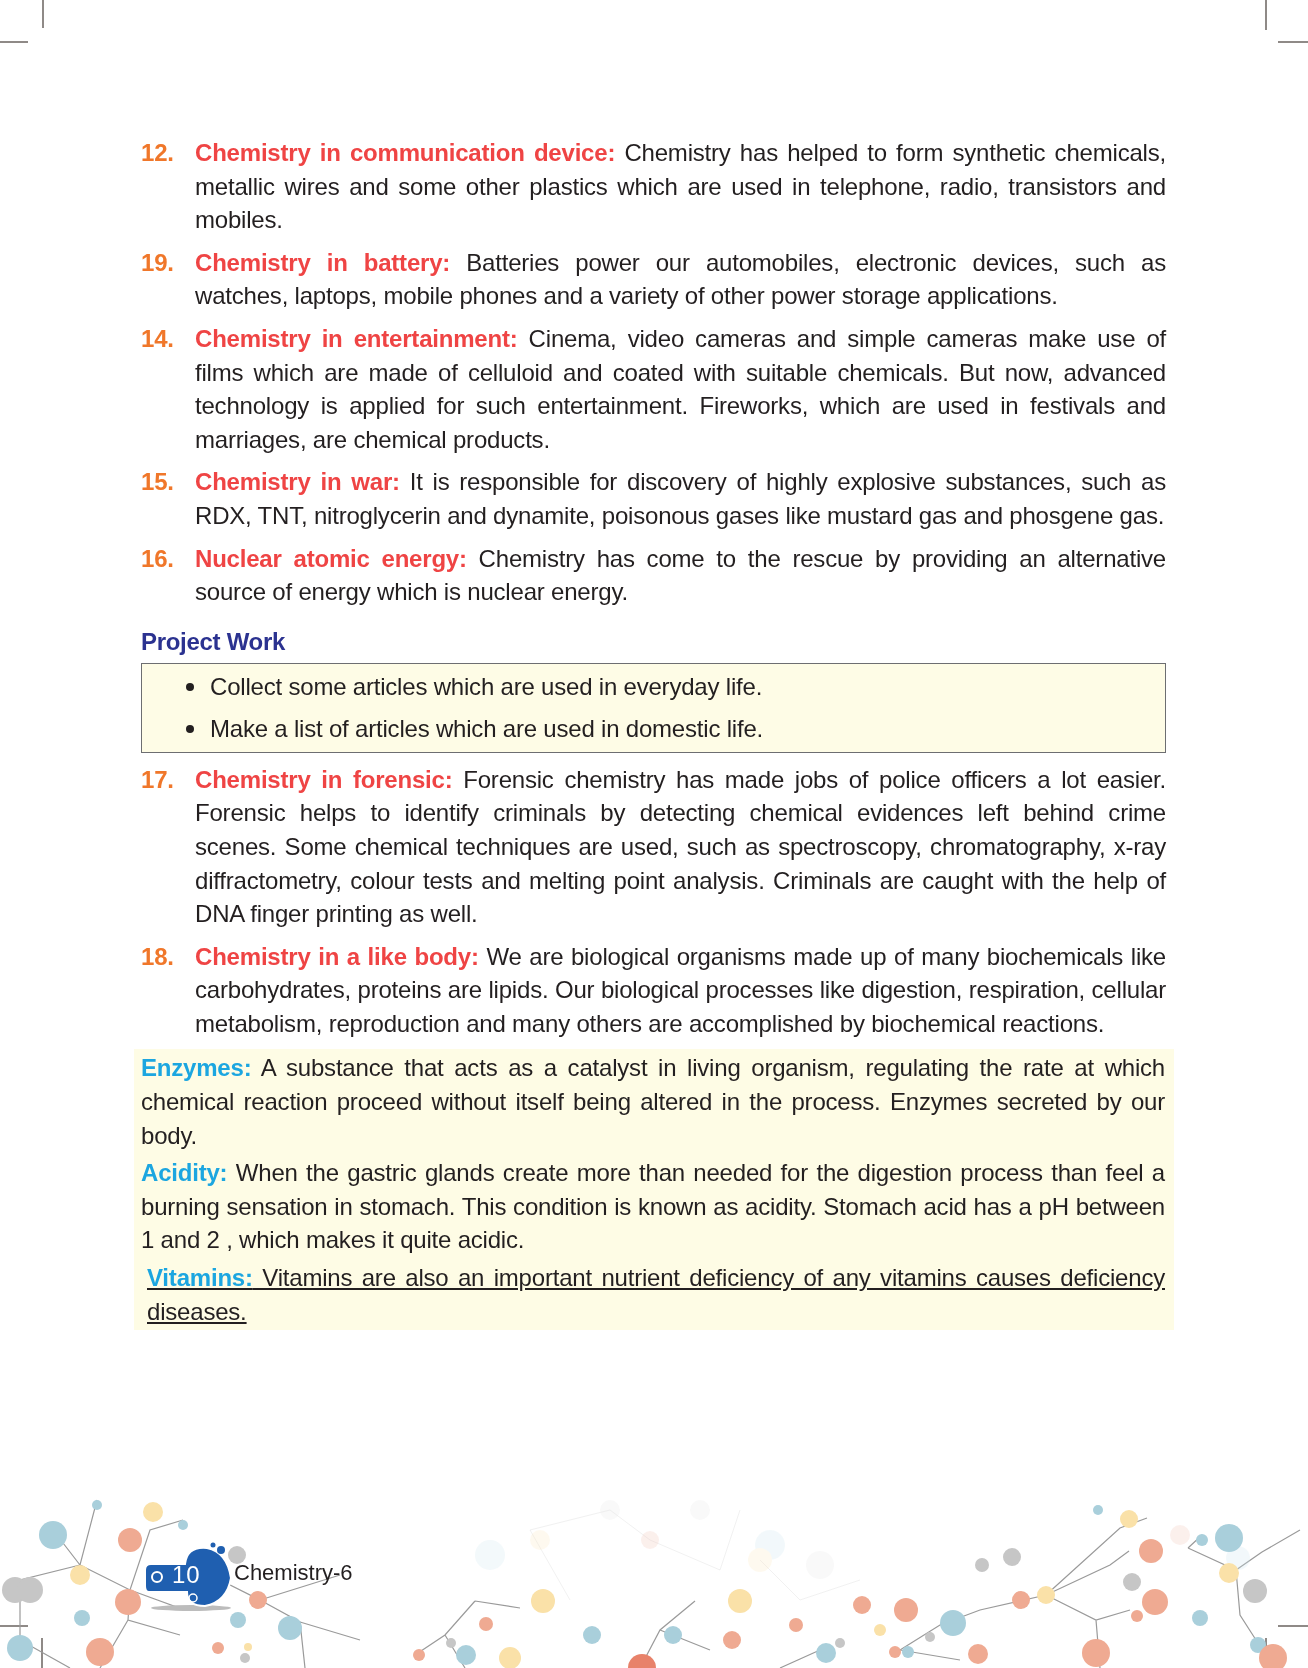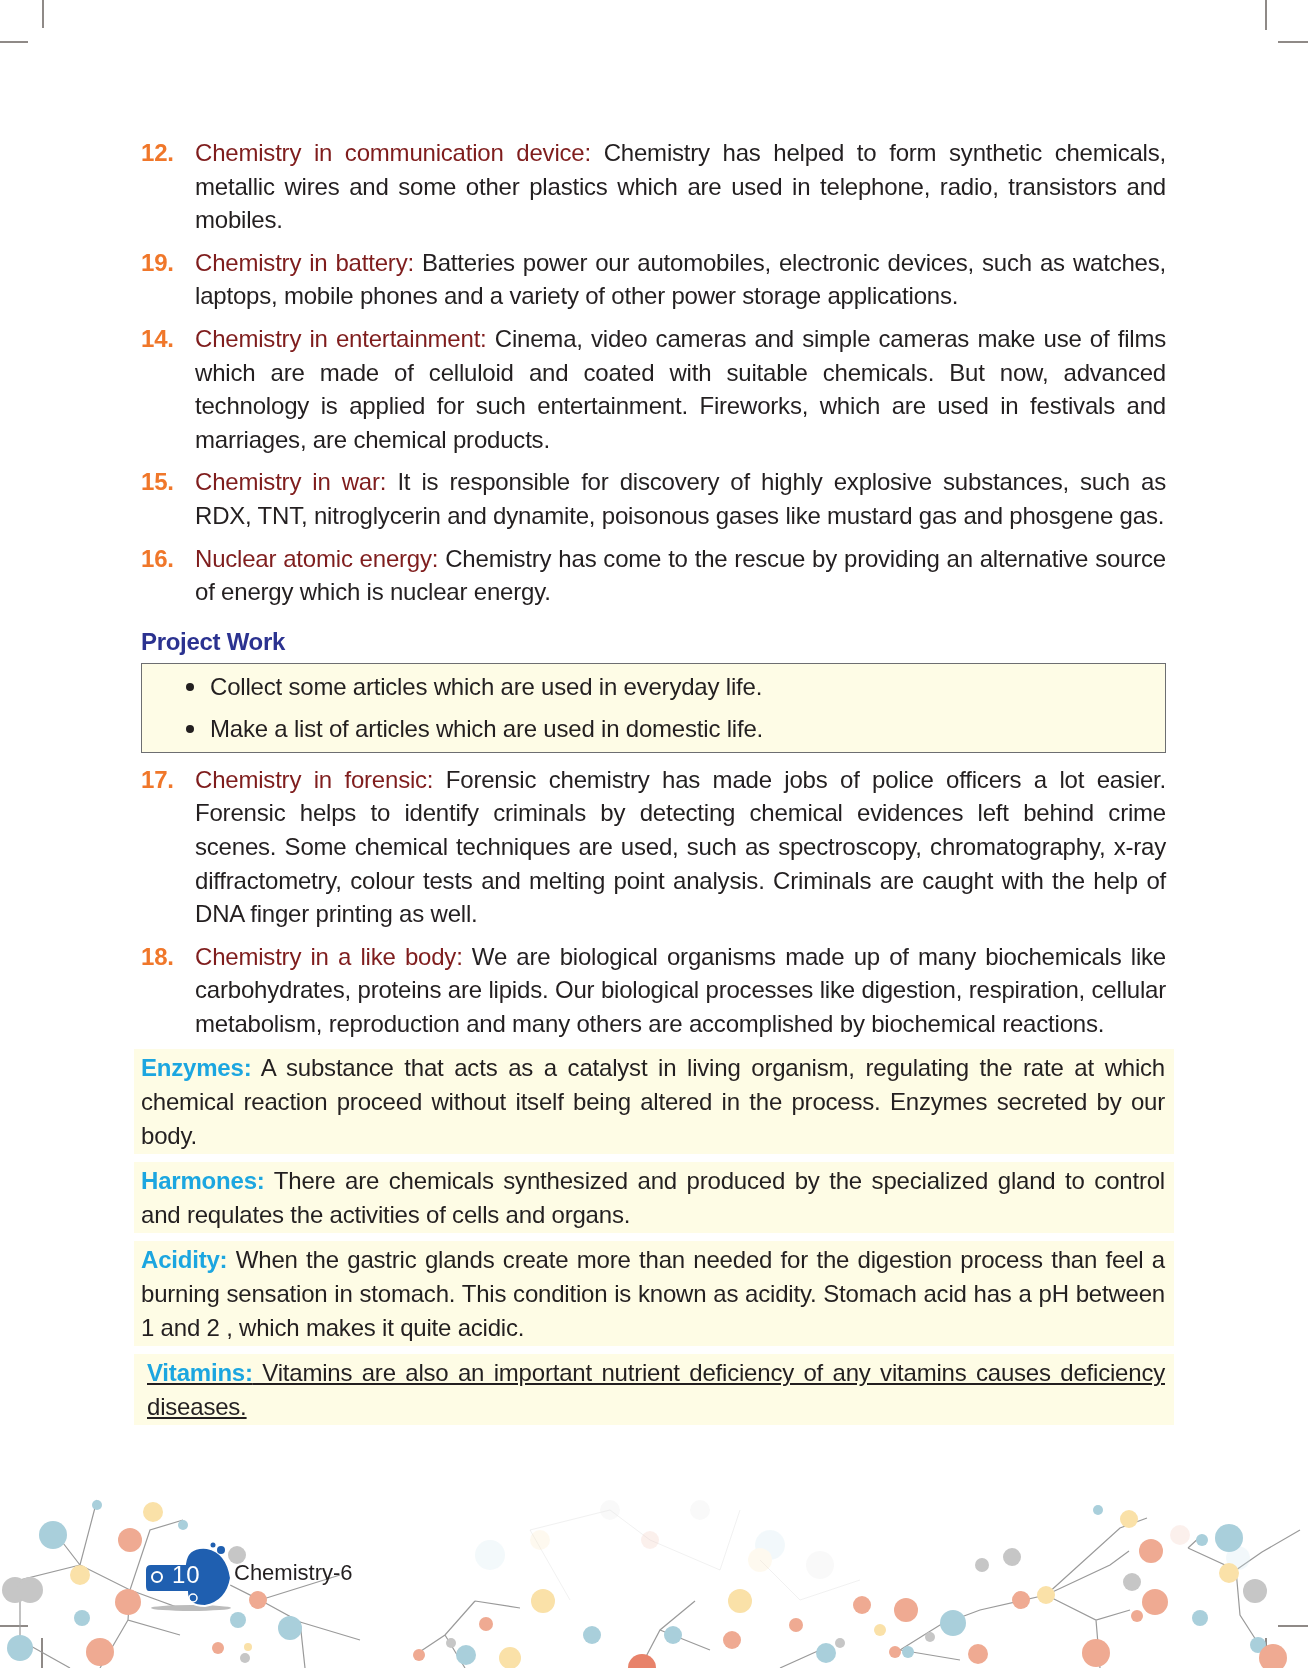--- a/index.html
+++ b/index.html
@@ -2,26 +2,26 @@
 <html><head>
 <meta charset="utf-8">
 <style>
   html,body{margin:0;padding:0;background:#fff;}
   body{width:1308px;height:1668px;position:relative;overflow:hidden;
        font-family:"Liberation Sans","DejaVu Sans",sans-serif;color:#231f20;}
   .crop{position:absolute;background:#8f8a87;}
   .page{position:absolute;left:141px;top:136px;width:1025px;}
   .item{position:relative;padding-left:54px;font-size:24px;line-height:33.6px;text-align:justify;margin-bottom:9px;letter-spacing:-0.2px;}
   .item .num{position:absolute;left:0;top:0;color:#f0772a;font-weight:bold;}
-  .item .head{color:#7f1d1d;font-weight:normal;}
+  .item .head{color:#ef4444;font-weight:bold;}
   .pw-title{color:#2b3290;font-weight:bold;font-size:24px;line-height:34px;margin:16px 0 4px 0;letter-spacing:-0.3px;}
   .pw-box{border:1.5px solid #6d6e71;background:#fefce6;padding:2px 0 2px 42px;margin-bottom:10px;}
   .pw-box li{list-style:none;font-size:24px;line-height:42px;position:relative;padding-left:26px;letter-spacing:-0.2px;}
   .pw-box li::before{content:"";position:absolute;left:2px;top:17px;width:8px;height:8px;border-radius:50%;background:#231f20;}
-  .note{background:#fefce5;margin-left:-7px;width:1040px;padding:2px 9px 2px 7px;font-size:24px;line-height:33.6px;text-align:justify;margin-bottom:8px;box-sizing:border-box;letter-spacing:-0.2px;}
+  .note{background:#fefce5;margin-left:-7px;width:1040px;padding:2px 9px 2px 7px;font-size:24px;line-height:33.6px;text-align:justify;margin-bottom:0;box-sizing:border-box;letter-spacing:-0.2px;}
   .note .head{color:#1ca6e0;font-weight:bold;}
   .footer-art{position:absolute;left:0;top:1490px;width:1308px;height:178px;}
   .badge{position:absolute;left:143px;top:1542px;width:96px;height:72px;}
   .badge-num{position:absolute;left:172px;top:1561px;font-size:24px;color:#fff;letter-spacing:1px;}
   .book{position:absolute;left:234px;top:1560px;font-size:22px;color:#231f20;}
 </style>
 </head>
 <body>
 
 <div class="crop" style="left:42px;top:0;width:2px;height:28px;"></div>
@@ -66,23 +66,20 @@
     <span class="num">17.</span>
     <span class="head">Chemistry in forensic:</span><span> Forensic chemistry has made jobs of police officers a lot easier. Forensic helps to identify criminals by detecting chemical evidences left behind crime scenes. Some chemical techniques are used, such as spectroscopy, chromatography, x-ray diffractometry, colour tests and melting point analysis. Criminals are caught with the help of DNA finger printing as well.</span>
   </div>
   <div class="item">
     <span class="num">18.</span>
     <span class="head">Chemistry in a like body:</span><span> We are biological organisms made up of many biochemicals like carbohydrates, proteins are lipids. Our biological processes like digestion, respiration, cellular metabolism, reproduction and many others are accomplished by biochemical reactions.</span>
   </div>
 
   <div class="note">
     <span class="head">Enzymes:</span><span> A substance that acts as a catalyst in living organism, regulating the rate at which chemical reaction proceed without itself being altered in the process. Enzymes secreted by our body.</span>
-  </div>
-  <div class="note">
-    <span class="head">Harmones:</span><span> There are chemicals synthesized and produced by the specialized gland to control and requlates the activities of cells and organs.</span>
   </div>
   <div class="note">
     <span class="head">Acidity:</span><span> When the gastric glands create more than needed for the digestion process than feel a burning sensation in stomach. This condition is known as acidity. Stomach acid has a pH between 1 and 2 , which makes it quite acidic.</span>
   </div>
   <div class="note" style="padding-left:13px;text-decoration:underline;">
     <span class="head">Vitamins:</span><span> Vitamins are also an important nutrient deficiency of any vitamins causes deficiency diseases.</span>
   </div>
 </div>
 
 <svg class="footer-art" viewBox="0 0 1308 178" xmlns="http://www.w3.org/2000/svg">

